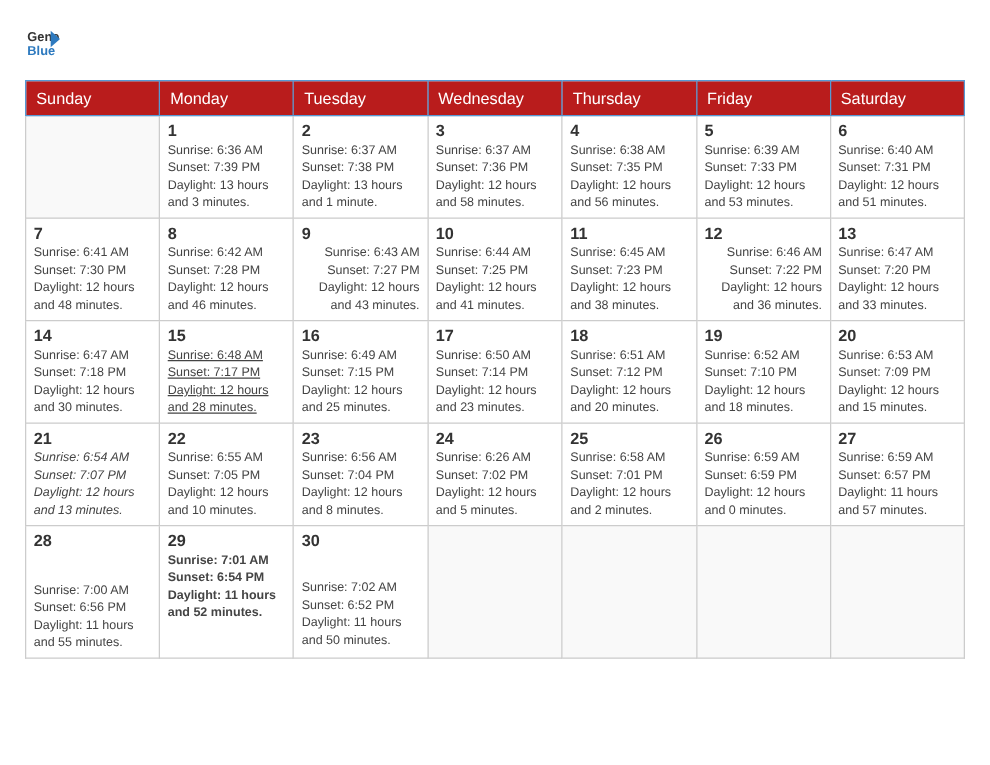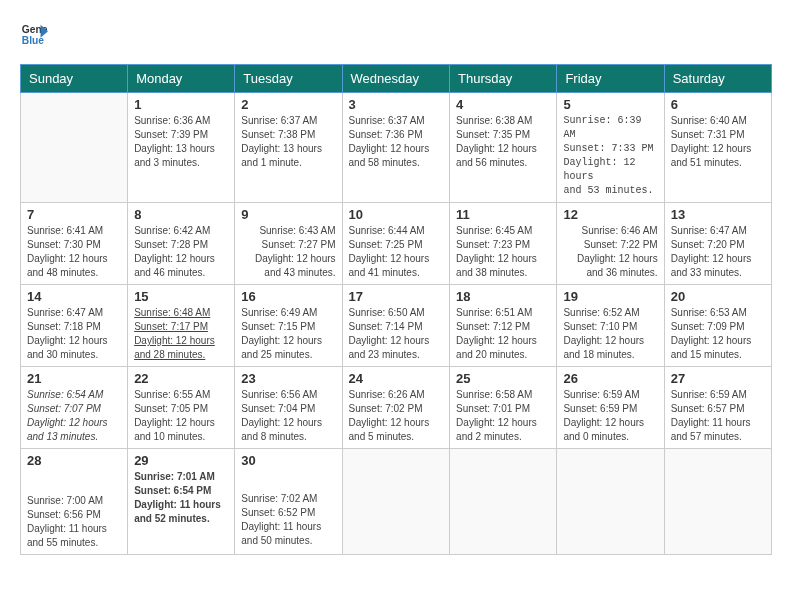--- a/index.html
+++ b/index.html
@@ -36,21 +36,21 @@
     .location {
       font-size: 15px;
       color: #555;
     }
     .calendar {
       width: 100%;
       border-collapse: collapse;
       border: 1px solid #ccc;
     }
     .calendar th {
-      background: #0f766e;
+      background: #b91c1c;
       color: #fff;
       font-size: 13px;
       padding: 6px 8px;
       text-align: left;
       font-weight: normal;
       border: 1px solid #5599d4;
     }
     .calendar td {
       width: 108px;
       vertical-align: top;
@@ -131,21 +131,21 @@
         </td>
         <td>
           <span class="day-num">4</span>
           <div class="cell-text" style="white-space: pre-line;">Sunrise: 6:38 AM
 Sunset: 7:35 PM
 Daylight: 12 hours
 and 56 minutes.</div>
         </td>
         <td>
           <span class="day-num">5</span>
-          <div class="cell-text" style="white-space: pre-line; font-family: Liberation Mono, monospace;">Sunrise: 6:39 AM
+          <div class="cell-text" style="white-space: pre-line;">Sunrise: 6:39 AM
 Sunset: 7:33 PM
 Daylight: 12 hours
 and 53 minutes.</div>
         </td>
         <td>
           <span class="day-num">6</span>
           <div class="cell-text" style="white-space: pre-line;">Sunrise: 6:40 AM
 Sunset: 7:31 PM
 Daylight: 12 hours
 and 51 minutes.</div>

